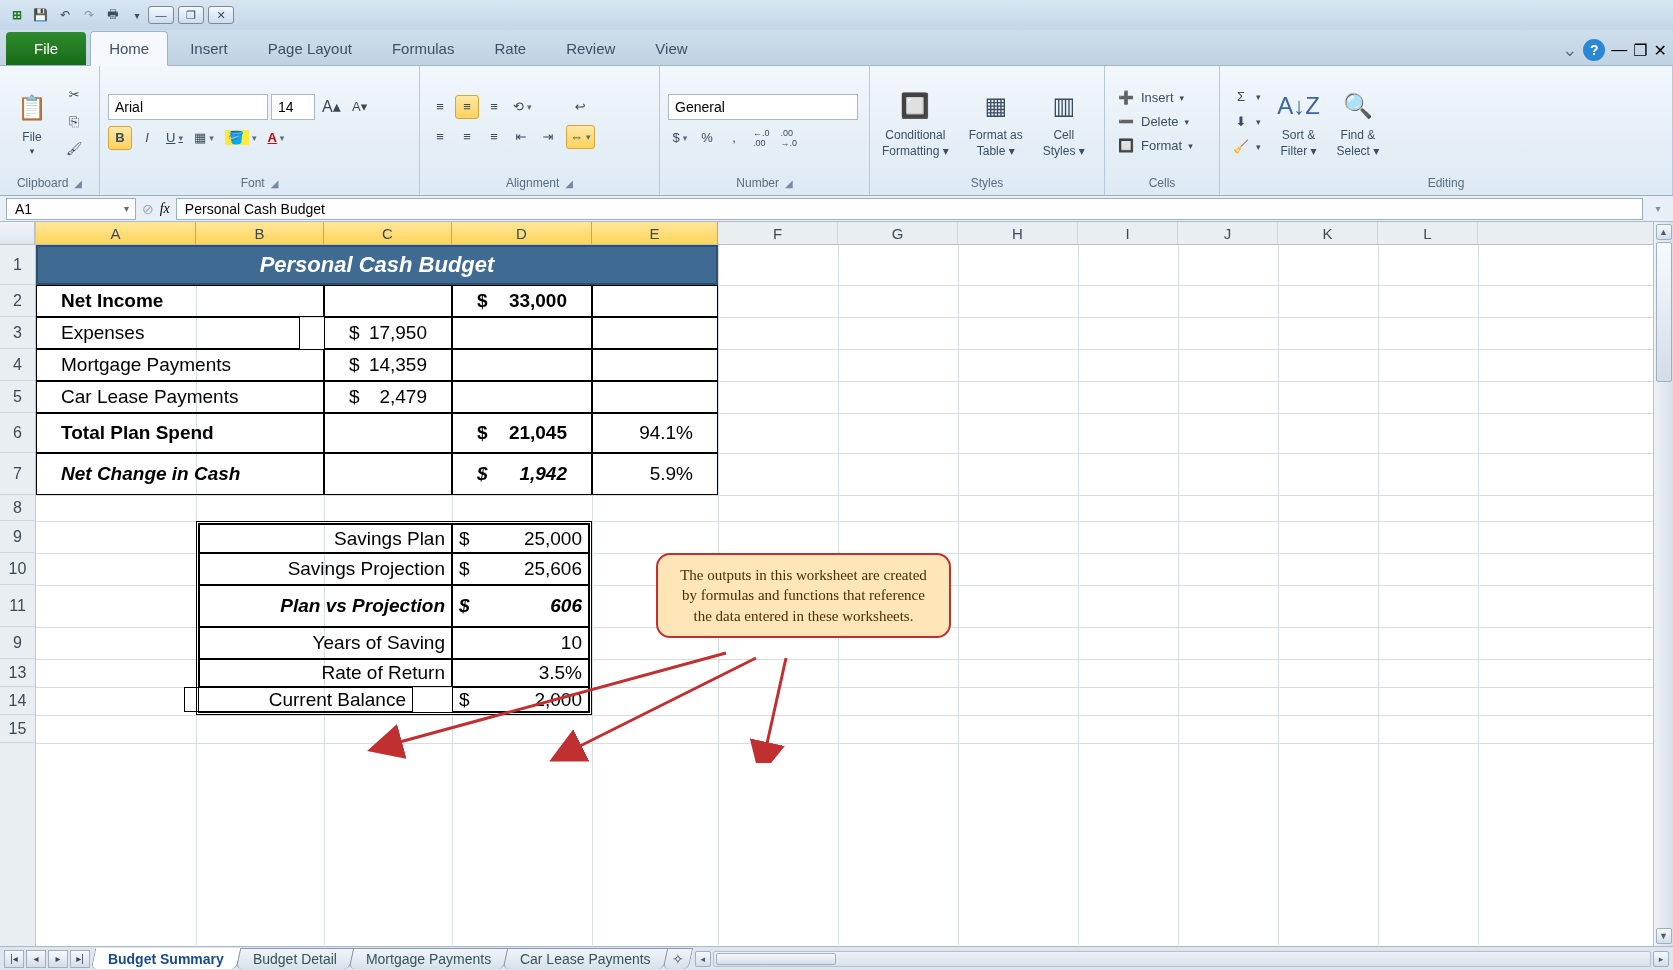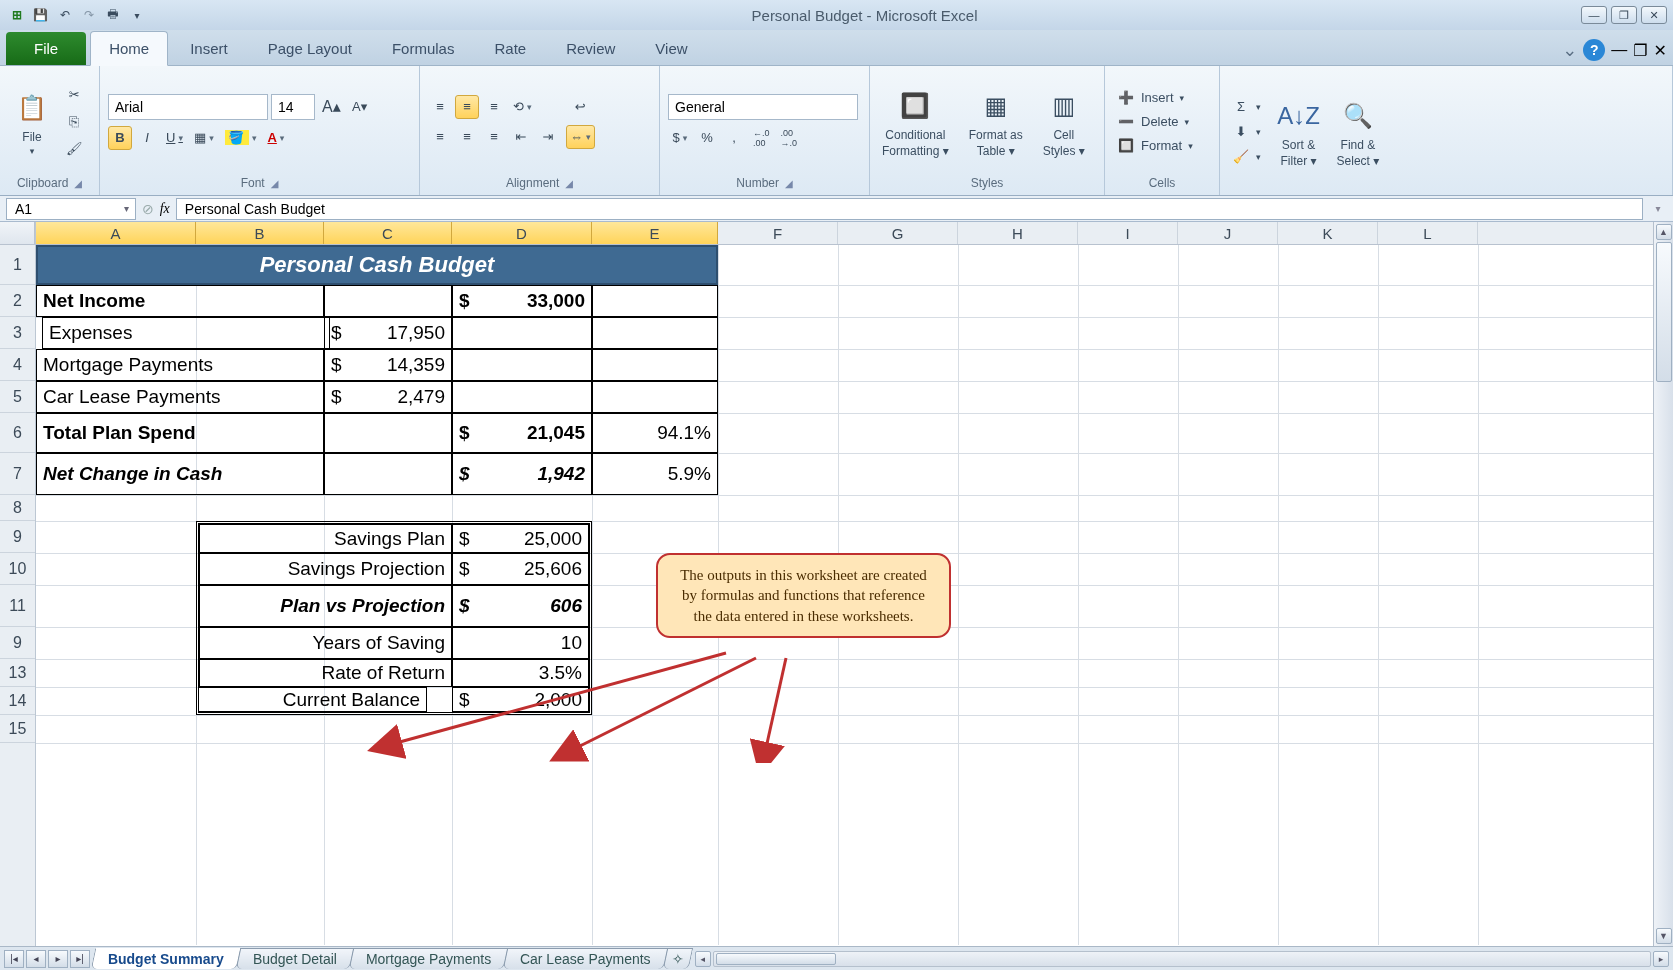--- a/index.html
+++ b/index.html
@@ -60,21 +60,21 @@
 
   .gridbody{position:relative;}
   .gridcols{position:absolute;inset:0;}
   .vline{position:absolute;top:0;bottom:0;width:1px;background:#d7dde4;}
   .hline{position:absolute;left:0;right:0;height:1px;background:#d7dde4;}
 
   .content{position:absolute;left:0;top:0;}
 
   .titlecell{position:absolute;left:0;top:0;width:682px;height:40px;background:#3f6a92;border:2px solid #2e4f6f;color:#fff;font-weight:bold;font-style:italic;font-size:22px;font-family:Arial;display:flex;align-items:center;justify-content:center;}
 
-  .bcell{position:absolute;border:1px solid #000;font-family:Arial;font-size:19px;display:flex;align-items:center;padding:0 6px;}
+  .bcell{position:absolute;border:1px solid #000;font-family:Arial;font-size:19px;display:flex;align-items:center;padding:0 24px;}
   .dol{display:flex;width:100%;justify-content:space-between;}
   .ra{justify-content:flex-end;}
   .bold{font-weight:bold;}
   .ital{font-style:italic;}
 
   
   .ibox{position:absolute;border:3px double #000;}
   .icell{position:absolute;border:1px solid #000;font-family:Arial;font-size:19px;display:flex;align-items:center;padding:0 6px;}
 
   
@@ -103,21 +103,20 @@
   <div class="qa">
     <div class="qbtn">
         <span style="color:#1f7a1f;font-weight:bold;">⊞</span>
       </div>
     <div class="qbtn">💾</div>
     <div class="qbtn">↶</div>
     <div class="qbtn" style="opacity:.5">↷</div>
     <div class="qbtn">🖶</div>
     <div class="qbtn" style="font-size:10px;">▾</div>
   </div>
-  <div class="title">Personal Budget - Microsoft Excel</div>
   <div class="winbtns">
     <div class="wb">—</div>
     <div class="wb">❐</div>
     <div class="wb">✕</div>
   </div>
 </div>
 
 <div class="tabs">
   <div class="tab file">File</div>
   <div class="tab active">Home</div>
@@ -302,20 +301,23 @@
           <div class="ico" style="color:#3a66a0;">A↓Z</div>
           <span>Sort &amp;</span>
           <span><span>Filter</span> ▾</span>
         </div>
       <div class="big">
           <div class="ico">🔍</div>
           <span>Find &amp;</span>
           <span><span>Select</span> ▾</span>
         </div>
     </div>
+    <div class="label">
+        <span>Editing</span>
+      </div>
   </div>
 </div>
 
 <div class="fbar">
   <div class="namebox">
       <span>A1</span>
     </div>
   <span style="color:#9aa;">⊘</span>
   <span class="fx">fx</span>
   <div class="finput">
@@ -399,21 +401,21 @@
         <div class="bcell bold" style="left:0;top:40px;width:288px;height:32px">Net Income</div>
         <div class="bcell" style="left:288px;top:40px;width:128px;height:32px"></div>
         <div class="bcell bold" style="left:416px;top:40px;width:140px;height:32px">
             <div class="dol">
               <span>$</span>
               <span>33,000</span>
             </div>
           </div>
         <div class="bcell" style="left:556px;top:40px;width:126px;height:32px"></div>
 
-        <div class="bcell" style="left:6px;top:72px;width:288px;height:32px">Expenses</div>
+        <div class="bcell" style="left:0;top:72px;width:264px;height:32px">Expenses</div>
         <div class="bcell" style="left:288px;top:72px;width:128px;height:32px">
             <div class="dol">
               <span>$</span>
               <span>17,950</span>
             </div>
           </div>
         <div class="bcell" style="left:416px;top:72px;width:140px;height:32px"></div>
         <div class="bcell" style="left:556px;top:72px;width:126px;height:32px"></div>
 
         <div class="bcell" style="left:0;top:104px;width:288px;height:32px">Mortgage Payments</div>
@@ -475,21 +477,21 @@
         <div class="icell bold ital" style="left:416px;top:340px;width:137px;height:42px">
             <div class="dol">
               <span>$</span>
               <span>606</span>
             </div>
           </div>
         <div class="icell ra" style="left:163px;top:382px;width:253px;height:32px">Years of Saving</div>
         <div class="icell ra" style="left:416px;top:382px;width:137px;height:32px">10</div>
         <div class="icell ra" style="left:163px;top:414px;width:253px;height:28px">Rate of Return</div>
         <div class="icell ra" style="left:416px;top:414px;width:137px;height:28px">3.5%</div>
-        <div class="icell ra" style="left:162px;top:442px;width:229px;height:25px">Current Balance</div>
+        <div class="icell ra" style="left:148px;top:442px;width:229px;height:25px">Current Balance</div>
         <div class="icell" style="left:416px;top:442px;width:137px;height:25px">
             <div class="dol">
               <span>$</span>
               <span>2,000</span>
             </div>
           </div>
 
         <div class="callout" style="left:620px;top:308px;width:295px;">The outputs in this worksheet are created by formulas and functions that reference the data entered in these worksheets.</div>
 
         <svg class="arrow" style="left:290px;top:398px;width:500px;height:120px;">

